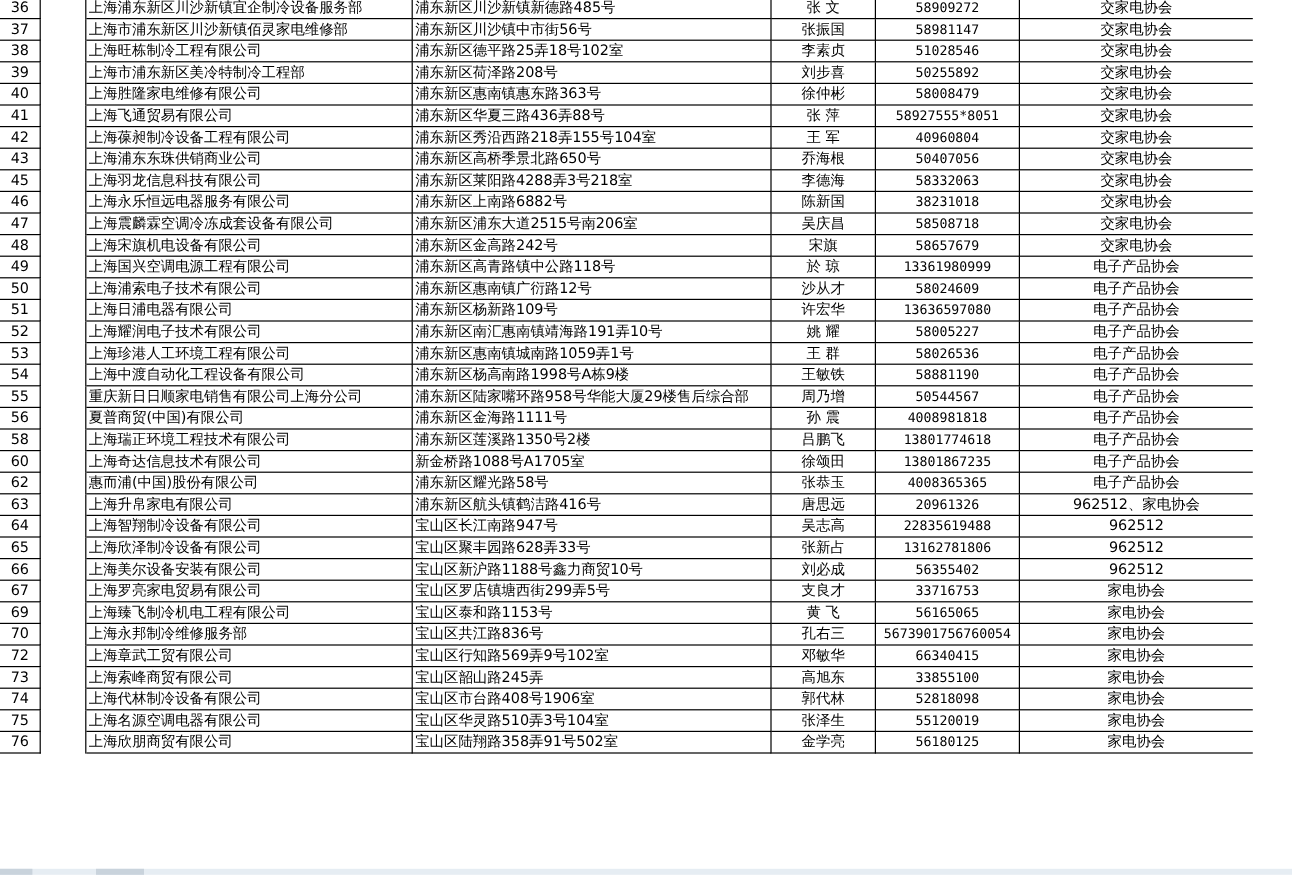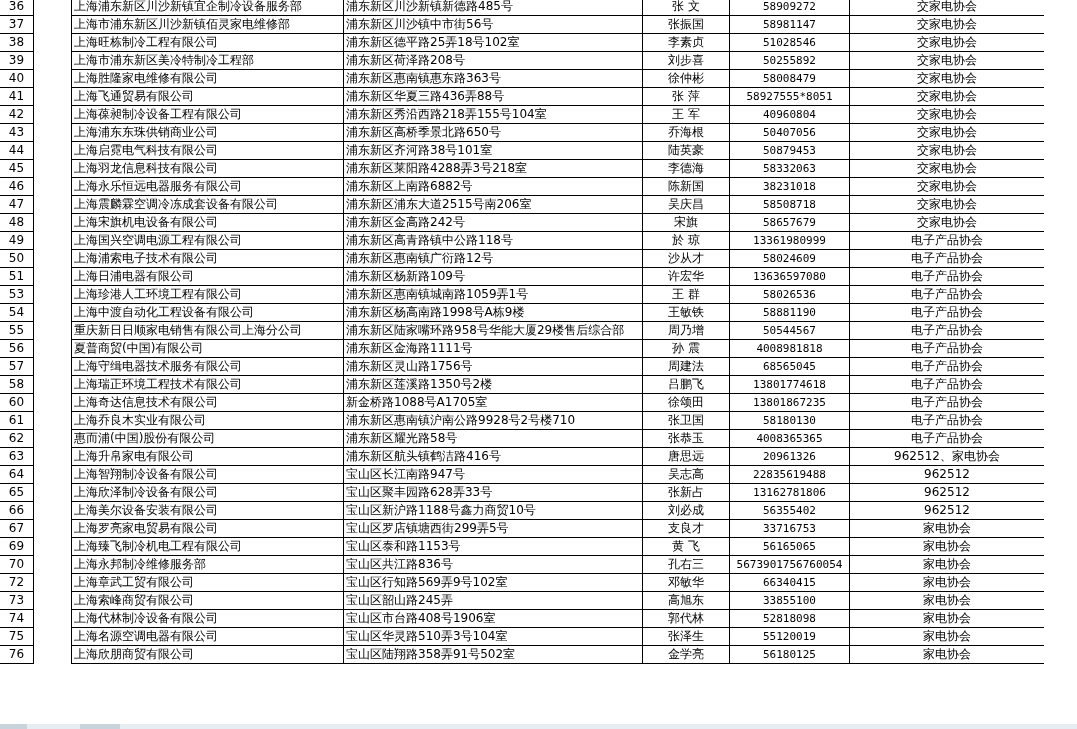--- a/index.html
+++ b/index.html
@@ -92,29 +92,20 @@
         <tr>
           <td class="num">43</td>
           <td class="blank"></td>
           <td class="company">上海浦东东珠供销商业公司</td>
           <td class="addr">浦东新区高桥季景北路650号</td>
           <td class="contact">乔海根</td>
           <td class="phone">50407056</td>
           <td class="assoc">交家电协会</td>
         </tr>
         <tr>
-          <td class="num">44</td>
-          <td class="blank"></td>
-          <td class="company">上海启霓电气科技有限公司</td>
-          <td class="addr">浦东新区齐河路38号101室</td>
-          <td class="contact">陆英豪</td>
-          <td class="phone">50879453</td>
-          <td class="assoc">交家电协会</td>
-        </tr>
-        <tr>
           <td class="num">45</td>
           <td class="blank"></td>
           <td class="company">上海羽龙信息科技有限公司</td>
           <td class="addr">浦东新区莱阳路4288弄3号218室</td>
           <td class="contact">李德海</td>
           <td class="phone">58332063</td>
           <td class="assoc">交家电协会</td>
         </tr>
         <tr>
           <td class="num">46</td>
@@ -164,20 +155,29 @@
         <tr>
           <td class="num">51</td>
           <td class="blank"></td>
           <td class="company">上海日浦电器有限公司</td>
           <td class="addr">浦东新区杨新路109号</td>
           <td class="contact">许宏华</td>
           <td class="phone">13636597080</td>
           <td class="assoc">电子产品协会</td>
         </tr>
         <tr>
+          <td class="num">52</td>
+          <td class="blank"></td>
+          <td class="company">上海耀润电子技术有限公司</td>
+          <td class="addr">浦东新区南汇惠南镇靖海路191弄10号</td>
+          <td class="contact">姚 耀</td>
+          <td class="phone">58005227</td>
+          <td class="assoc">电子产品协会</td>
+        </tr>
+        <tr>
           <td class="num">53</td>
           <td class="blank"></td>
           <td class="company">上海珍港人工环境工程有限公司</td>
           <td class="addr">浦东新区惠南镇城南路1059弄1号</td>
           <td class="contact">王 群</td>
           <td class="phone">58026536</td>
           <td class="assoc">电子产品协会</td>
         </tr>
         <tr>
           <td class="num">54</td>
@@ -200,53 +200,35 @@
         <tr>
           <td class="num">56</td>
           <td class="blank"></td>
           <td class="company">夏普商贸(中国)有限公司</td>
           <td class="addr">浦东新区金海路1111号</td>
           <td class="contact">孙 震</td>
           <td class="phone">4008981818</td>
           <td class="assoc">电子产品协会</td>
         </tr>
         <tr>
-          <td class="num">57</td>
-          <td class="blank"></td>
-          <td class="company">上海守缉电器技术服务有限公司</td>
-          <td class="addr">浦东新区灵山路1756号</td>
-          <td class="contact">周建法</td>
-          <td class="phone">68565045</td>
-          <td class="assoc">电子产品协会</td>
-        </tr>
-        <tr>
           <td class="num">58</td>
           <td class="blank"></td>
           <td class="company">上海瑞正环境工程技术有限公司</td>
           <td class="addr">浦东新区莲溪路1350号2楼</td>
           <td class="contact">吕鹏飞</td>
           <td class="phone">13801774618</td>
           <td class="assoc">电子产品协会</td>
         </tr>
         <tr>
           <td class="num">60</td>
           <td class="blank"></td>
           <td class="company">上海奇达信息技术有限公司</td>
           <td class="addr">新金桥路1088号A1705室</td>
           <td class="contact">徐颂田</td>
           <td class="phone">13801867235</td>
-          <td class="assoc">电子产品协会</td>
-        </tr>
-        <tr>
-          <td class="num">61</td>
-          <td class="blank"></td>
-          <td class="company">上海乔良木实业有限公司</td>
-          <td class="addr">浦东新区惠南镇沪南公路9928号2号楼710</td>
-          <td class="contact">张卫国</td>
-          <td class="phone">58180130</td>
           <td class="assoc">电子产品协会</td>
         </tr>
         <tr>
           <td class="num">62</td>
           <td class="blank"></td>
           <td class="company">惠而浦(中国)股份有限公司</td>
           <td class="addr">浦东新区耀光路58号</td>
           <td class="contact">张恭玉</td>
           <td class="phone">4008365365</td>
           <td class="assoc">电子产品协会</td>

